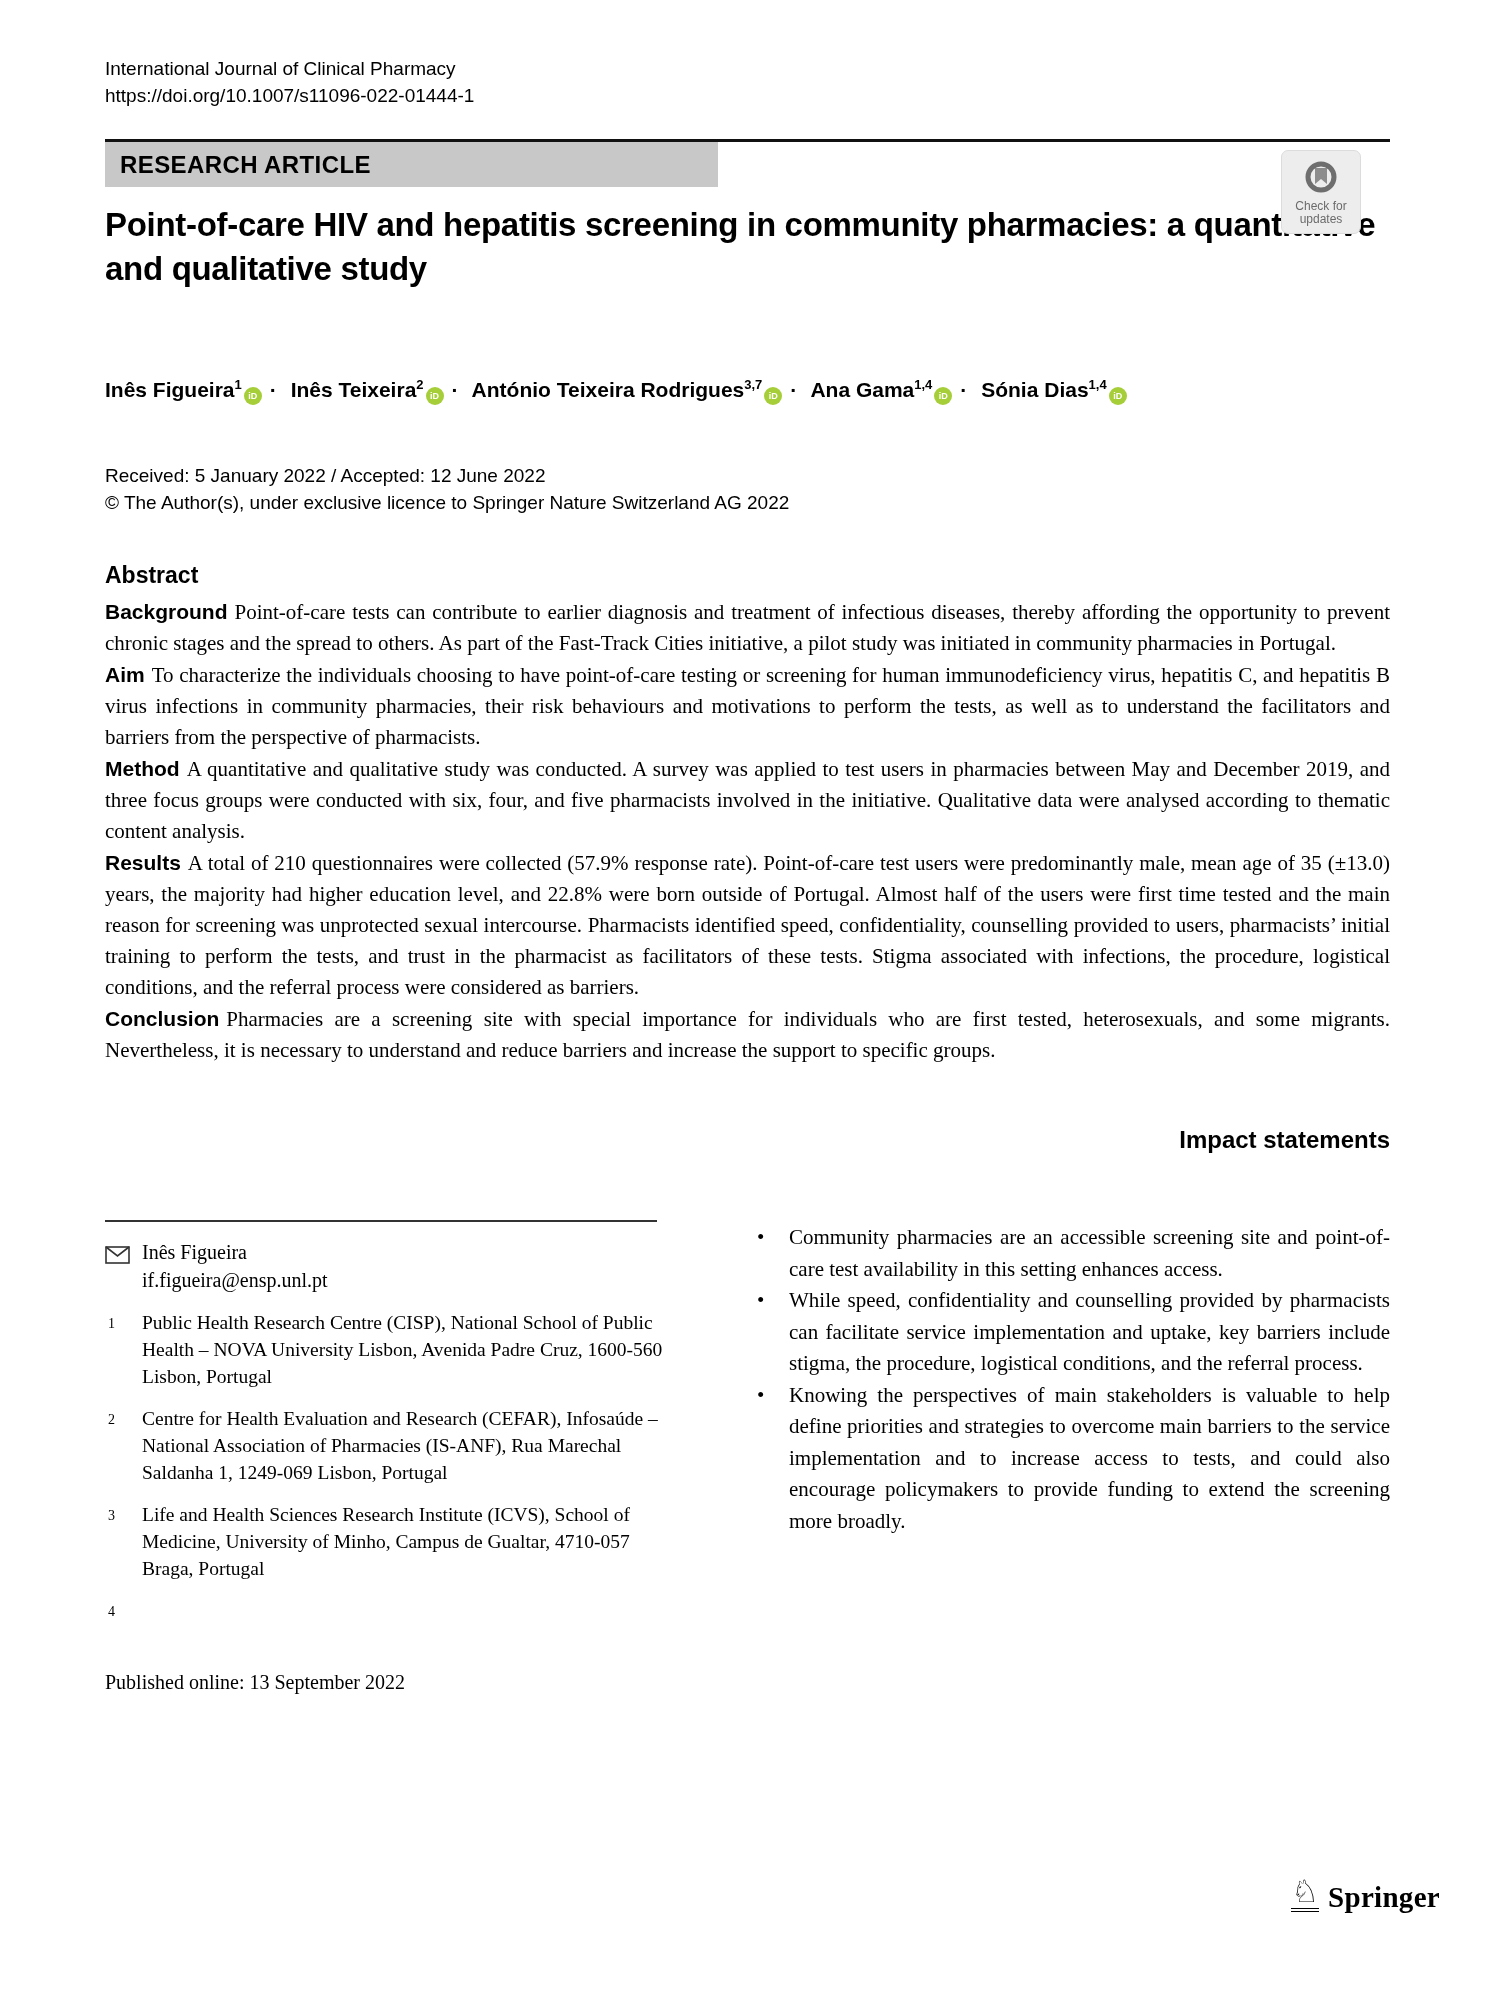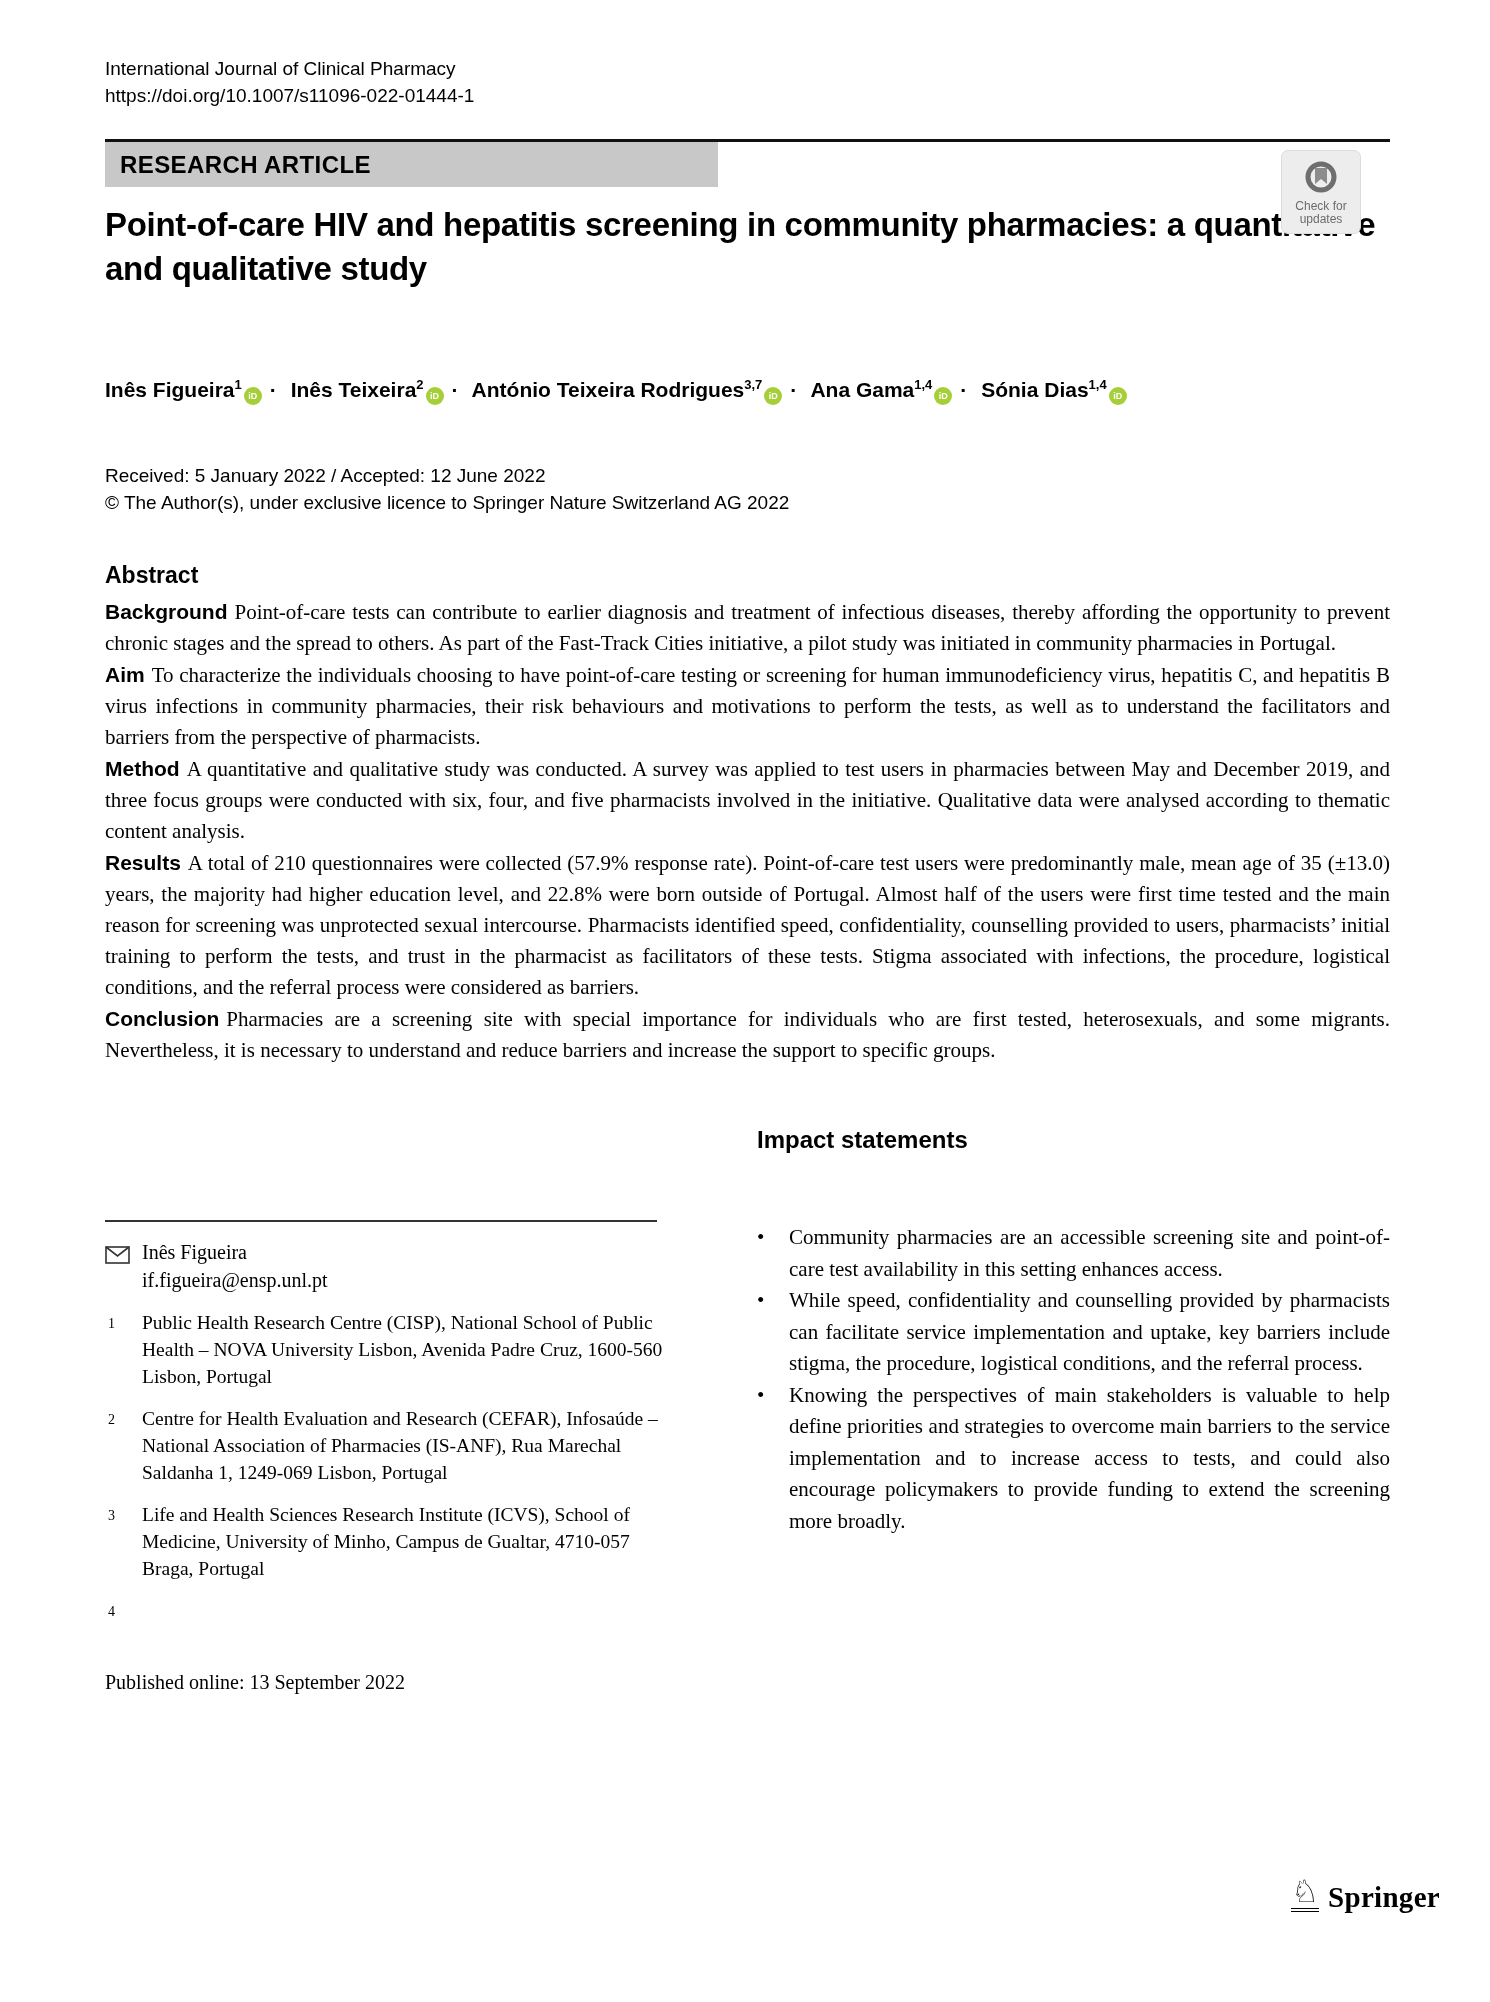--- a/index.html
+++ b/index.html
@@ -46,21 +46,21 @@
   .abstract-h { margin-top:44px; font-family:"Liberation Sans", sans-serif; font-weight:bold; font-size:23px; line-height:30px; }
   .abs { margin-top:6px; }
   .abs p { font-size:21px; line-height:31px; text-align:justify; }
   .abs .lead { font-family:"Liberation Sans", sans-serif; font-weight:bold; padding-right:7px; }
   .keywords { margin-top:50px; font-size:21px; line-height:28px; }
   .keywords .kw-label { font-family:"Liberation Sans", sans-serif; font-weight:bold; margin-right:12px; }
   
   .columns { display:flex; margin-top:46px; }
   .col-left { width:585px; flex:none; }
   .col-right { width:633px; flex:none; margin-left:67px; }
-  .impact-h { padding-top:12px; font-family:"Liberation Sans", sans-serif; font-weight:bold; font-size:24px; line-height:32px; }
+  .impact-h { padding-top:12px; font-family:"Liberation Sans", sans-serif; font-weight:bold; font-size:24px; line-height:32px;text-align:right; }
   .impact-list { margin-top:66px; list-style:none; }
   .impact-list li { display:flex; font-size:21px; line-height:31.5px; }
   .impact-list .b-dot { width:32px; flex:none; }
   .impact-list .b-text { flex:1; text-align:justify; }
   
   .fn-rule { margin-top:108px; width:552px; border-top:2px solid #333; }
   .correspondence { margin-top:16px; display:flex; font-size:20px; line-height:28px; }
   .env-cell { width:37px; flex:none; padding-top:5px; }
   .affil { display:flex; margin-top:15px; font-size:19.5px; line-height:27px; }
   .affil-num { width:37px; flex:none; font-size:14px; padding-top:1px; padding-left:3px; }

